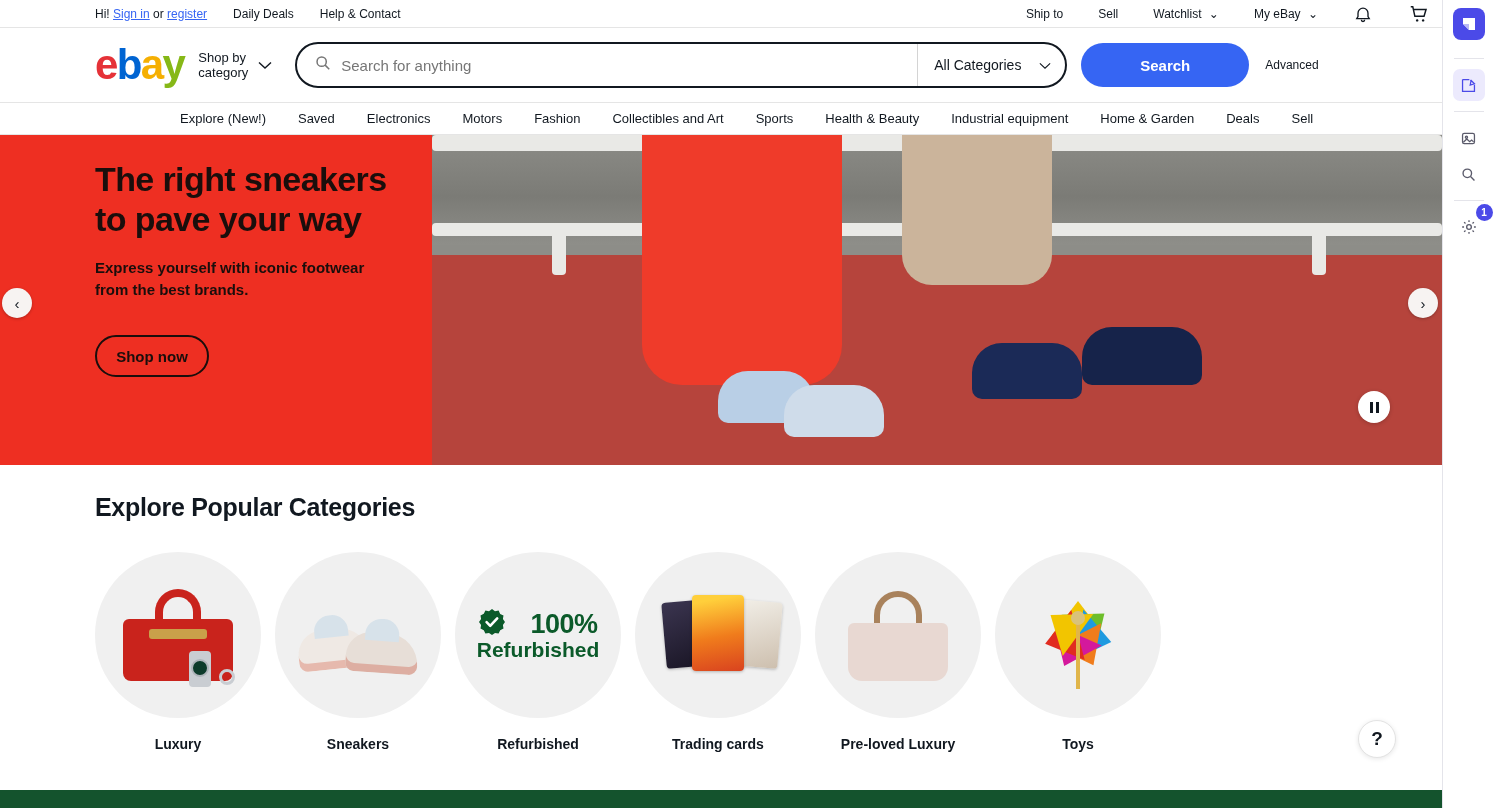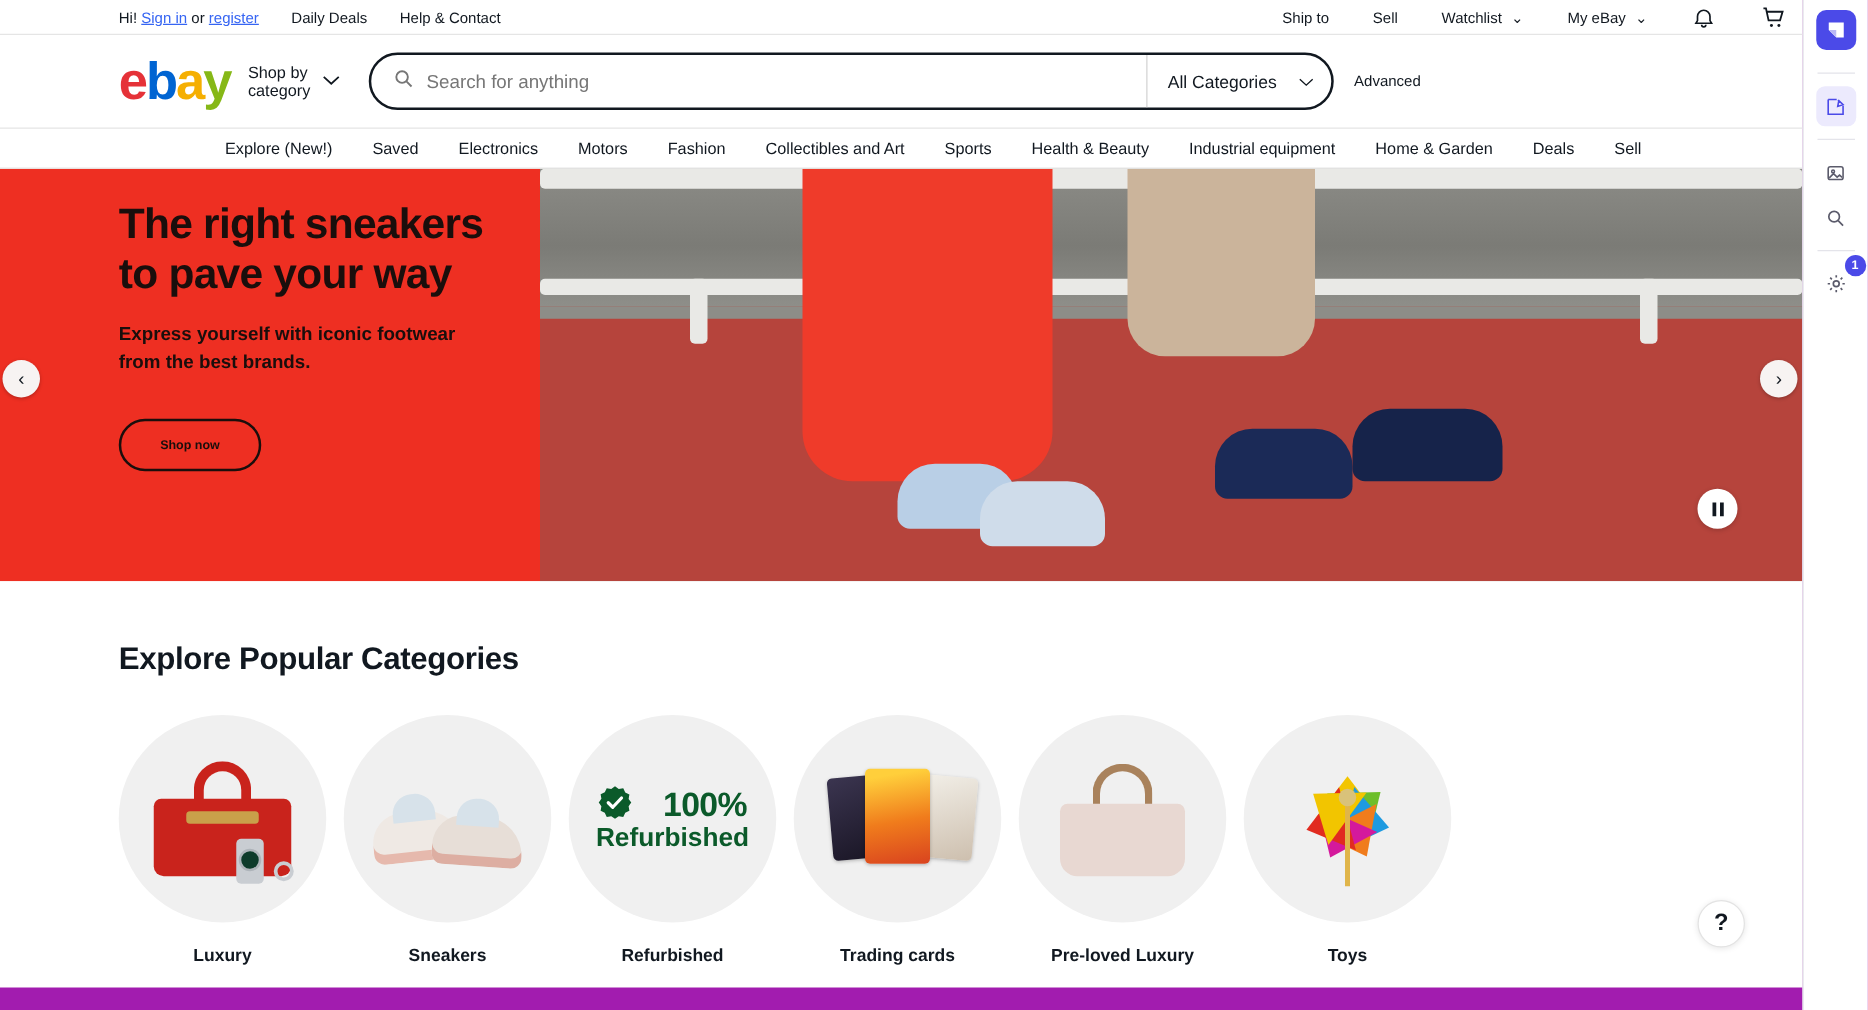--- a/index.html
+++ b/index.html
@@ -2,21 +2,21 @@
 <html><head>
 <meta charset="utf-8">
 <style>
   * { box-sizing: border-box; margin: 0; padding: 0; }
   html, body {
     width: 1494px; height: 808px;
     font-family: "Liberation Sans", sans-serif;
     background: #ffffff;
     overflow: hidden;
   }
-  .page { position: relative; width: 1494px; height: 808px; background:#a21caf; }
+  .page { position: relative; width: 1494px; height: 808px; background:#14532d; }
   .browser { position: absolute; left:0; top:0; width: 1442px; height: 790px; background:#fff; overflow:hidden; }
 
   
   .utility {
     height: 28px; display:flex; align-items:center;
     padding: 0 0 0 95px; font-size: 12px; color:#111820;
     border-bottom: 1px solid #e5e5e5;
     position: relative;
   }
   .utility .left { display:flex; align-items:center; gap: 26px; }
@@ -70,21 +70,21 @@
   .navbar div { cursor:pointer; white-space:nowrap; }
 
   
   .hero { position:relative; height: 330px; display:flex; overflow:hidden; }
   .hero-left { width: 432px; background:#ee2f22; padding: 24px 0 0 95px; position:relative; }
   .hero-title { font-size: 34px; line-height: 40px; font-weight: 800; color:#1a0e0c; letter-spacing:-0.6px; width: 300px; }
   .hero-sub { margin-top: 18px; font-size: 15px; line-height: 22px; font-weight:700; color:#1a0e0c; width: 275px; }
   .shop-now {
     margin-top: 34px; display:inline-flex; align-items:center; justify-content:center;
     height: 42px; width: 114px; border: 2px solid #1a0e0c; border-radius: 22px;
-    font-size: 10px; font-weight:700; color:#1a0e0c; background:transparent; cursor:pointer;
+    font-size: 15px; font-weight:700; color:#1a0e0c; background:transparent; cursor:pointer;
     font-family:"Liberation Sans", sans-serif;
   }
   .hero-img { flex:1; position:relative; overflow:hidden; background:#6a6a68; }
   
   .ph-ground { position:absolute; left:0; right:0; top:110px; bottom:0; background:#b6443c; }
   .ph-ground:after{content:"";position:absolute;left:0;right:0;top:0;height:10px;background:#8d8d88;}
   .ph-gravel { position:absolute; left:0; right:0; top:0; height:112px; background:linear-gradient(180deg,#8c8c87 0%, #7b7b76 55%, #8f8f8a 100%); }
   .ph-bench { position:absolute; top:0; left:0; right:0; height:128px; }
   .ph-bar { position:absolute; background:#e9e9e6; border-radius:4px; }
   .ph-person-a { position:absolute; left:210px; top:0; width:200px; height:250px; background:#ef3b2a; border-radius: 0 0 40px 40px; }
@@ -98,21 +98,21 @@
   .hero-arrow.left { left: 2px; }
   .hero-arrow.right { right: 4px; }
   .pause-btn {
     position:absolute; right: 52px; bottom: 42px; width:32px; height:32px; border-radius:50%;
     background:#fff; display:flex; align-items:center; justify-content:center; cursor:pointer;
     box-shadow:0 1px 4px rgba(0,0,0,.2);
   }
   .pause-btn i { display:block; width:3px; height:11px; background:#111820; margin:0 1.5px; }
 
   
-  .cats { padding: 48px 0 0 95px; }
+  .cats { padding: 28px 0 0 95px; }
   .cats h2 { font-size: 25px; font-weight:800; color:#111820; letter-spacing:-0.3px; }
   .cat-row { display:flex; gap: 14px; margin-top: 30px; }
   .cat-item { width: 166px; display:flex; flex-direction:column; align-items:center; cursor:pointer; }
   .cat-circle {
     width: 166px; height: 166px; border-radius:50%; background:#f0f0f0;
     display:flex; align-items:center; justify-content:center; position:relative; overflow:hidden;
   }
   .cat-circle.blue { background:#3665f3; flex-direction:column; color:#fff; }
   .coupon-label { font-size: 15px; font-weight:700; margin-top:8px; }
   .coupon-code { font-size: 19px; font-weight:800; letter-spacing:.3px; }
@@ -254,20 +254,21 @@
       </div>
       <div class="cat-select">
         <span>All Categories</span>
         <span>
           <svg width="12" height="8" viewBox="0 0 14 9" fill="none" stroke="#111820" stroke-width="1.3">
                 <path d="M1 1.5 7 7l6-5.5"></path>
               </svg>
         </span>
       </div>
     </div>
+    <button class="search-btn">Search</button>
     <div class="advanced">Advanced</div>
   </div>
 
   <div class="navbar">
     <div>Explore (New!)</div>
     <div>Saved</div>
     <div>Electronics</div>
     <div>Motors</div>
     <div>Fashion</div>
     <div>Collectibles and Art</div>

